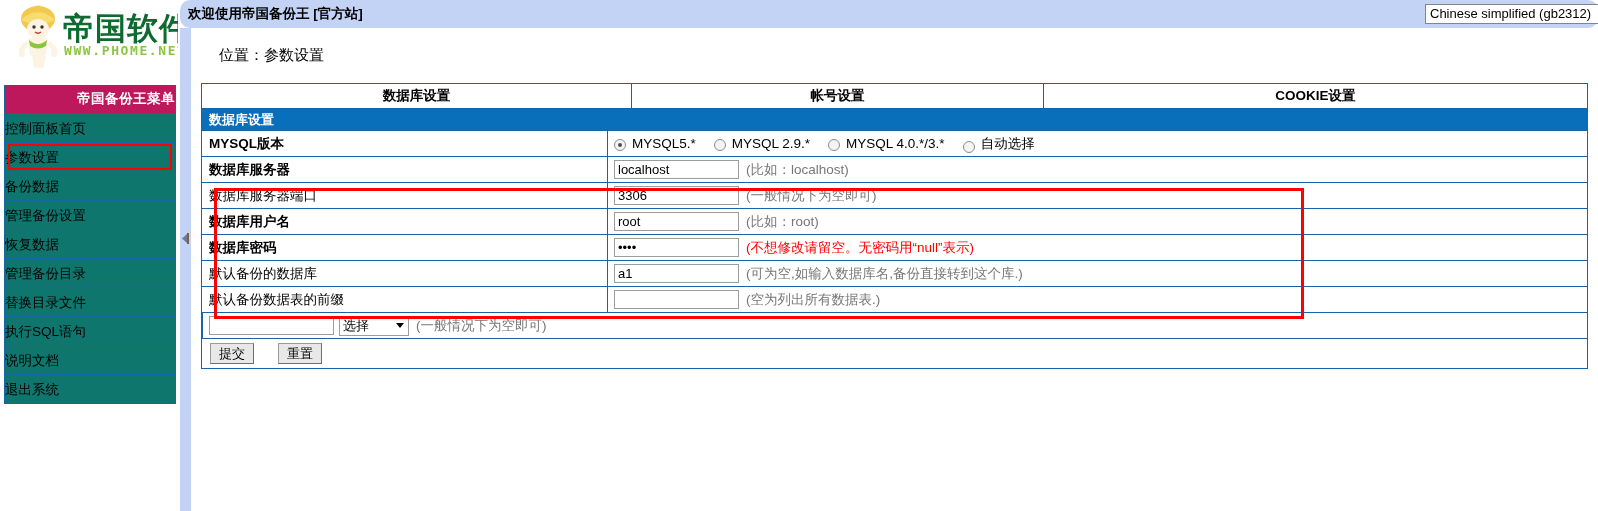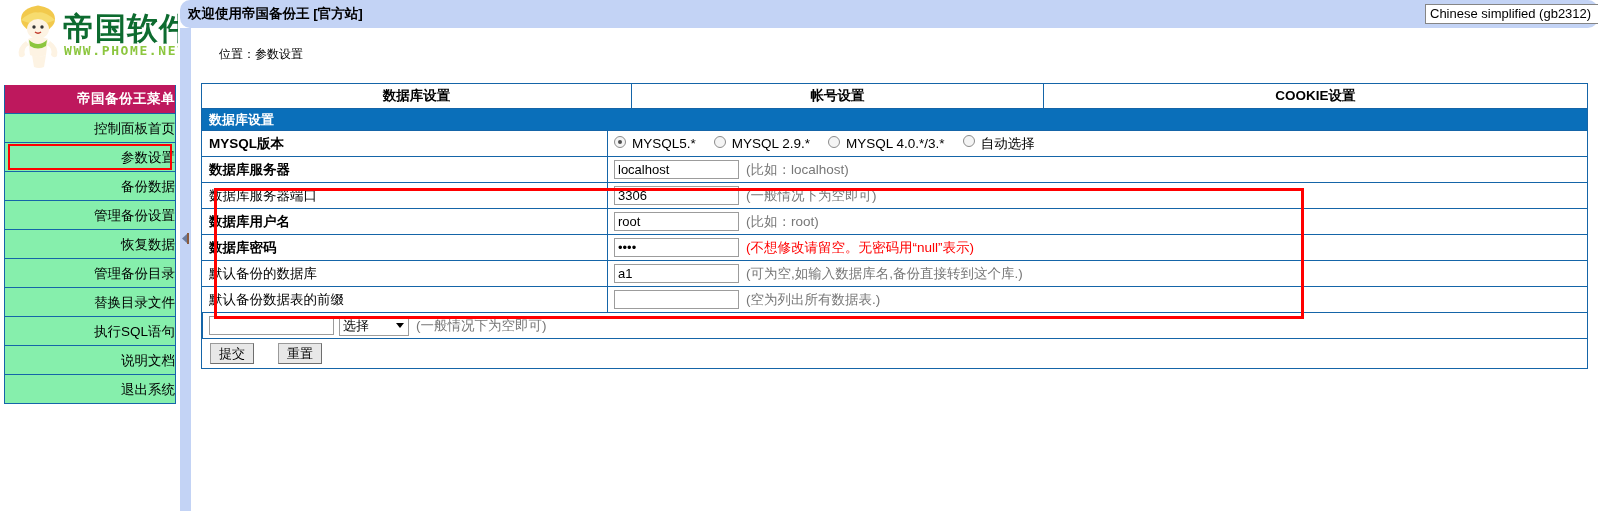--- a/index.html
+++ b/index.html
@@ -38,25 +38,25 @@
     height: 28px; line-height: 28px;
     background: #be185d;
     color: #ffffff;
     font-weight: bold;
     font-size: 13.5px;
     text-align: right;
     letter-spacing: 0.5px;
   }
   .menu-item {
     height: 29px; line-height: 29px;
-    text-align: right;
+    text-align: left;
     font-size: 13.5px;
     color: #000;
     border-top: 1px solid #1565a8;
-    background: #86efac;
+    background: #0f766e;
     cursor: pointer;
     position: relative;
   }
   .menu-item.active::after {
     content: "";
     position: absolute;
     left: 3px; top: 1px; right: 3px; bottom: 1px;
     border: 2px solid #ff0000;
     pointer-events: none;
   }
@@ -104,21 +104,21 @@
   }
 
   
   #content {
     position: absolute; left: 191px; top: 28px;
     width: 1407px; height: 483px;
     background: #ffffff;
   }
   #breadcrumb {
     position: absolute; left: 28px; top: 18px;
-    font-size: 12px; color: #000;
+    font-size: 15px; color: #000;
     white-space: nowrap;
   }
 
   
   #tabs {
     position: absolute; left: 10px; top: 55px;
     width: 1387px; height: 26px;
     display: flex;
     border: 1px solid #1565a8;
     background: #ffffff;
@@ -176,21 +176,21 @@
     flex: 1 1 auto;
     display: flex;
     align-items: center;
     border-left: 1px solid #1565a8;
     height: 26px;
     padding-left: 6px;
   }
 
   .radio-group { display: flex; align-items: center; gap: 0; }
   .radio-opt {
-    display: flex; align-items: flex-start;
+    display: flex; align-items: flex-end;
     margin-right: 18px;
     font-size: 13.5px;
     white-space: nowrap;
     cursor: pointer;
   }
   .rdo {
     width: 12px; height: 12px;
     border-radius: 50%;
     border: 1px solid #8c8c8c;
     background: #f4f4f4;

